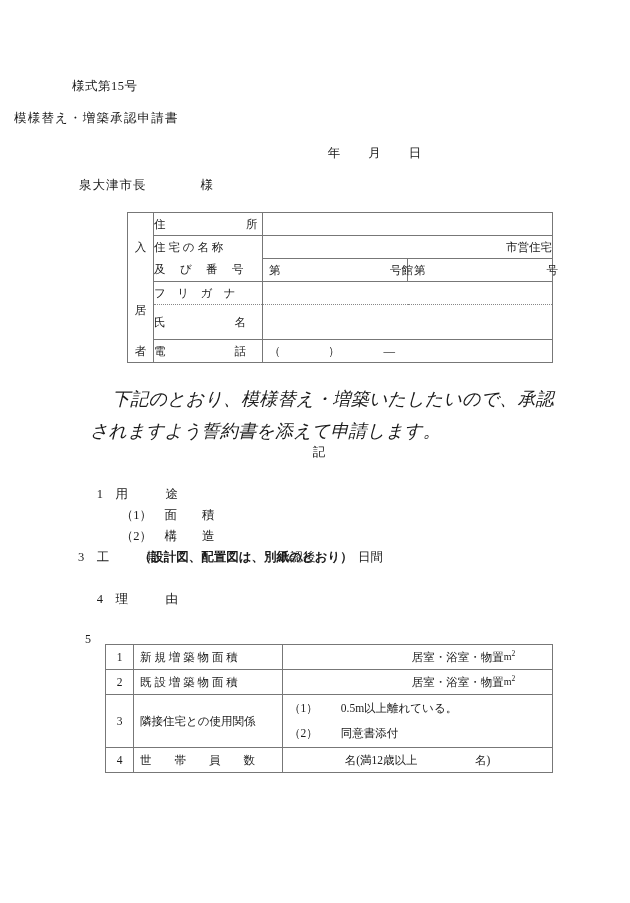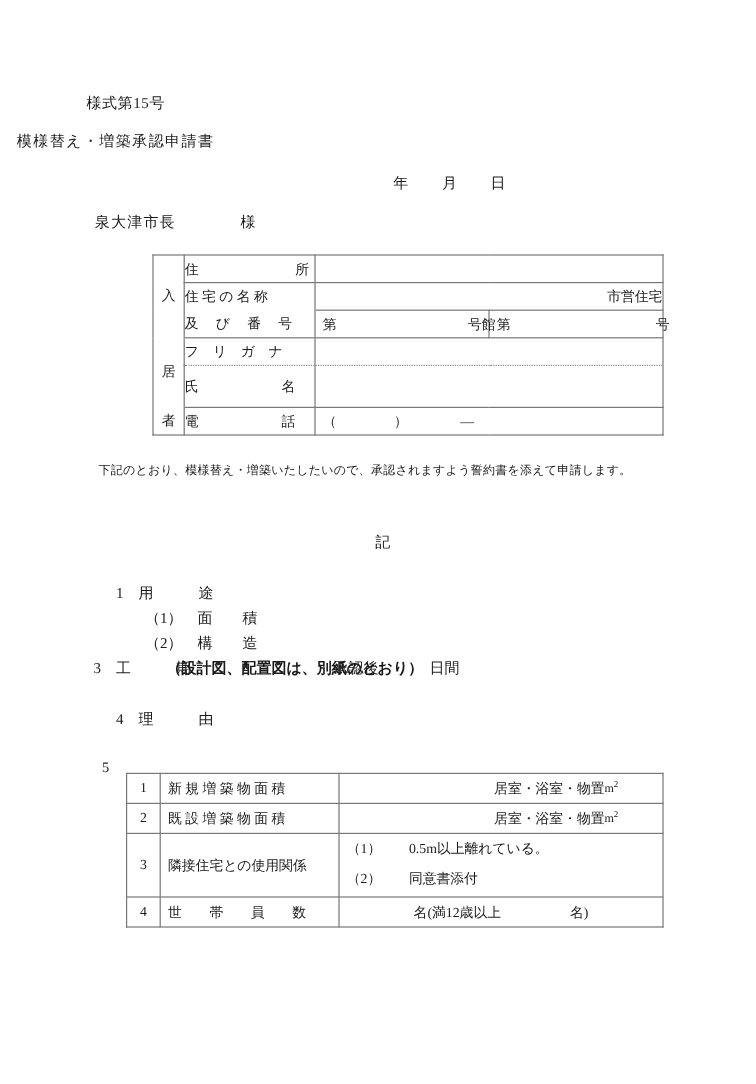--- a/index.html
+++ b/index.html
@@ -90,27 +90,28 @@
   }
   .cell-pad { padding: 0 6px; }
   .cell-right { text-align: right; padding-right: 8px; }
   .dotted-bottom { border-bottom: 1px dotted #888 !important; }
   .dotted-top { border-top: 1px dotted #888 !important; }
   .no-bottom { border-bottom: none !important; }
   .no-top { border-top: none !important; }
 
   
   #body-paragraph {
-    left: 60px;
+    left: 90px;
     top: 384px;
     width: 482px;
-    font-size: 10px;
+    font-size: 18px;
     line-height: 1.75;
     text-indent: 22px;
     letter-spacing: 0.2px;
+    font-style: italic;
   }
   #kiji {
     left: 0;
     top: 444px;
     width: 630px;
     text-align: center;
     font-size: 12.5px;
     text-indent: 8px;
   }
   #item-list {

